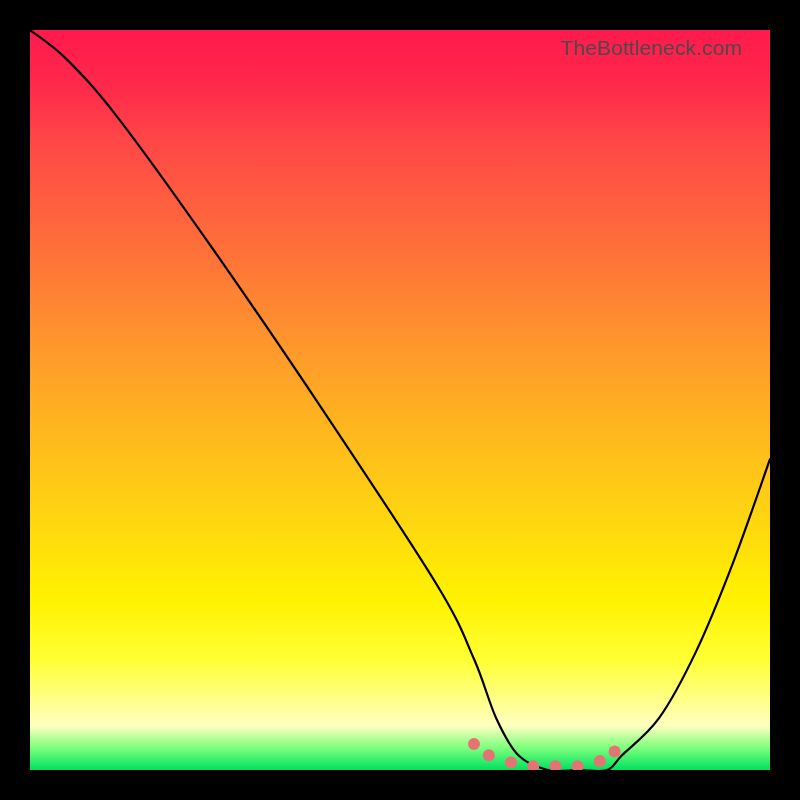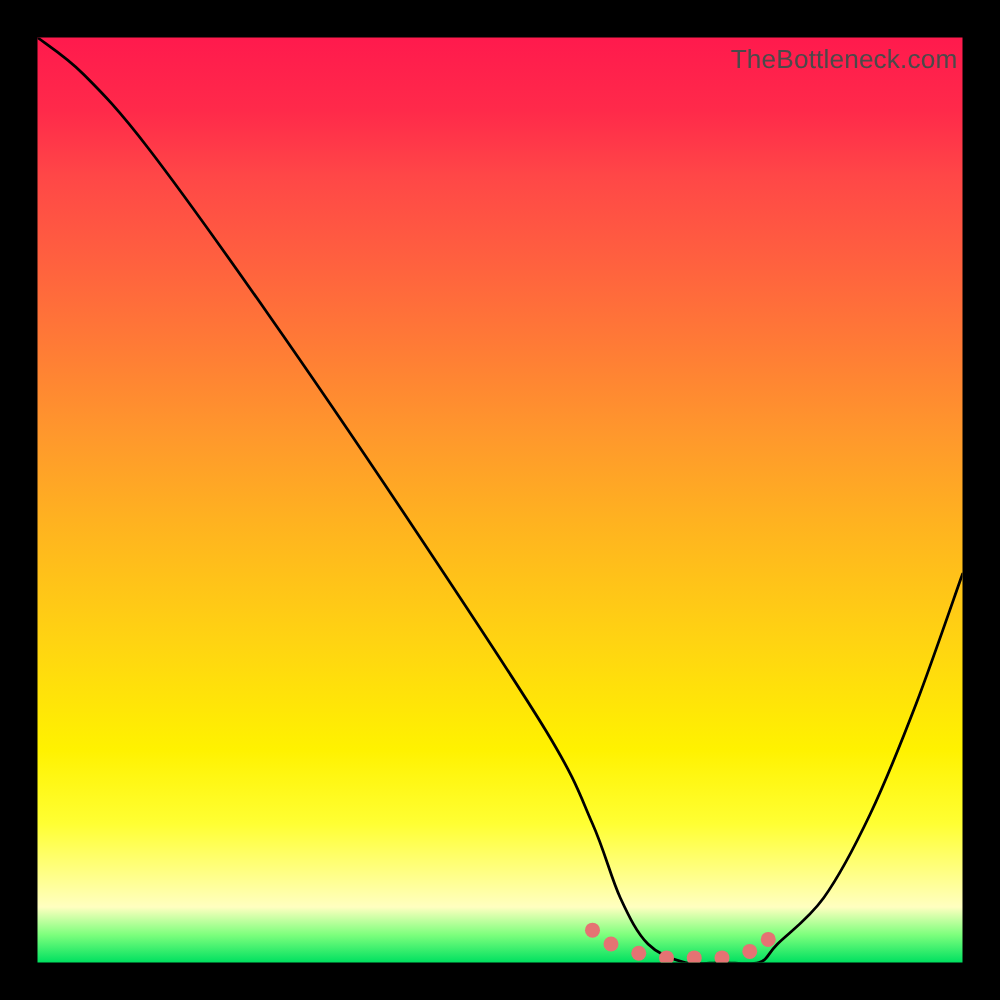--- a/index.html
+++ b/index.html
@@ -29,21 +29,21 @@
       #fff200 77%,
       #ffff33 85%,
       #ffff80 90%,
       #ffffc0 94%,
       #7dff7d 97%,
       #00e060 100%);
   }
   .watermark {
     position: absolute;
     top: 6px;
-    right: 4px;
+    right: 28px;
     color: #4a4a4a;
     font-size: 21px;
     font-weight: 500;
     letter-spacing: 0.1px;
     z-index: 5;
   }
   svg.curve {
     position: absolute;
     left: 0;
     top: 0;

